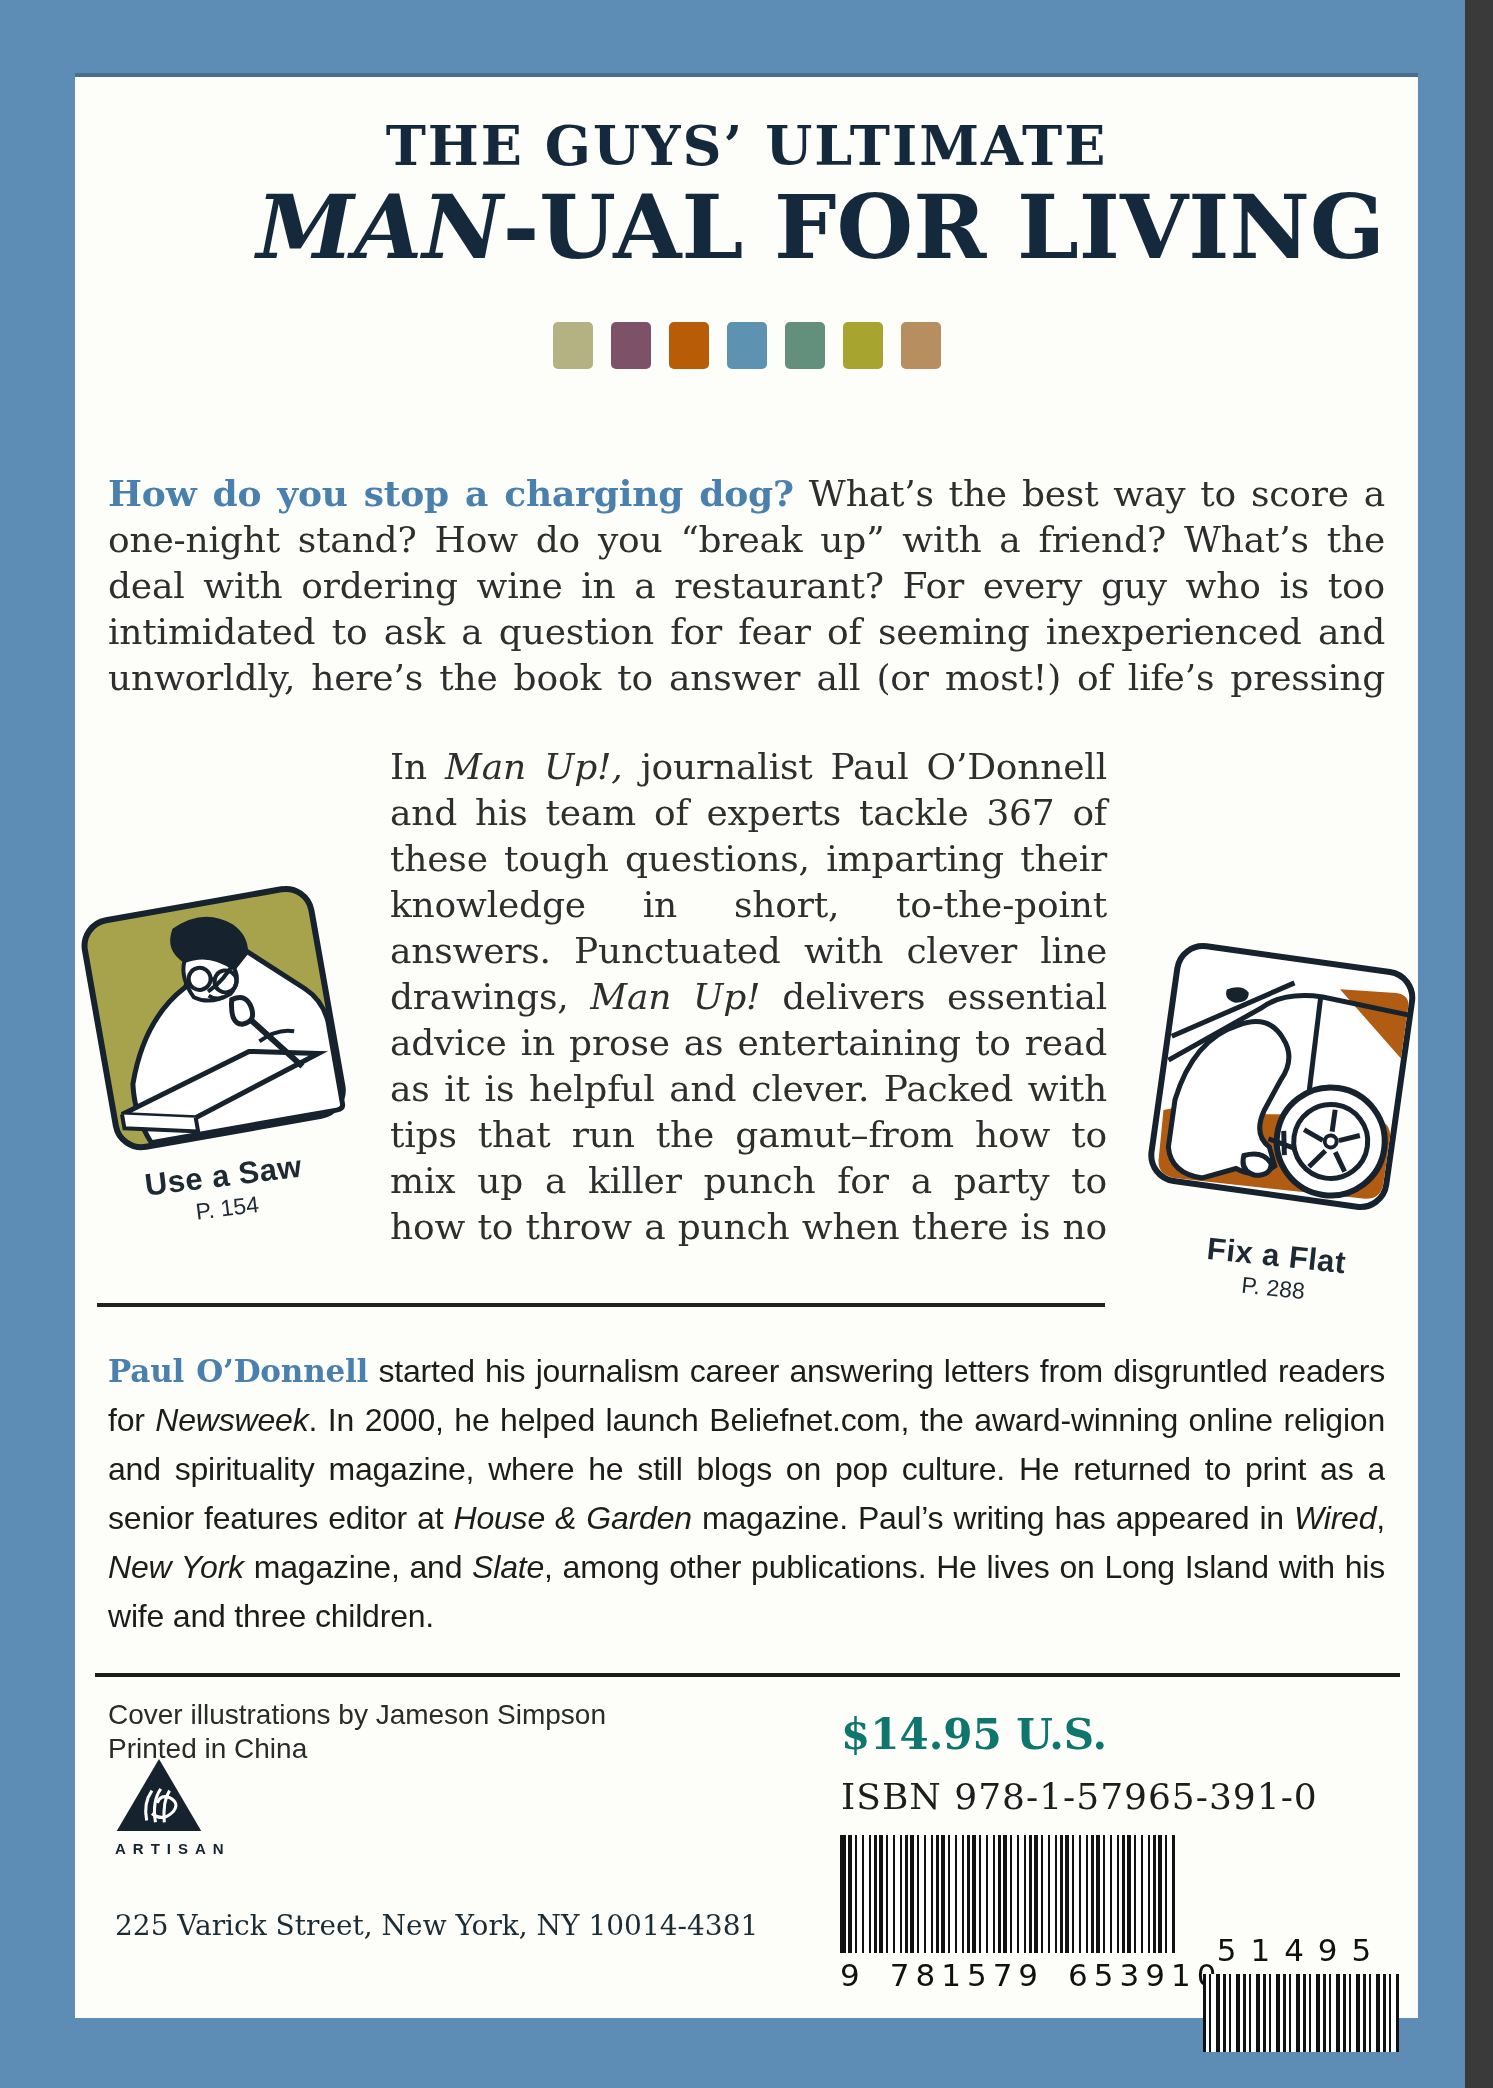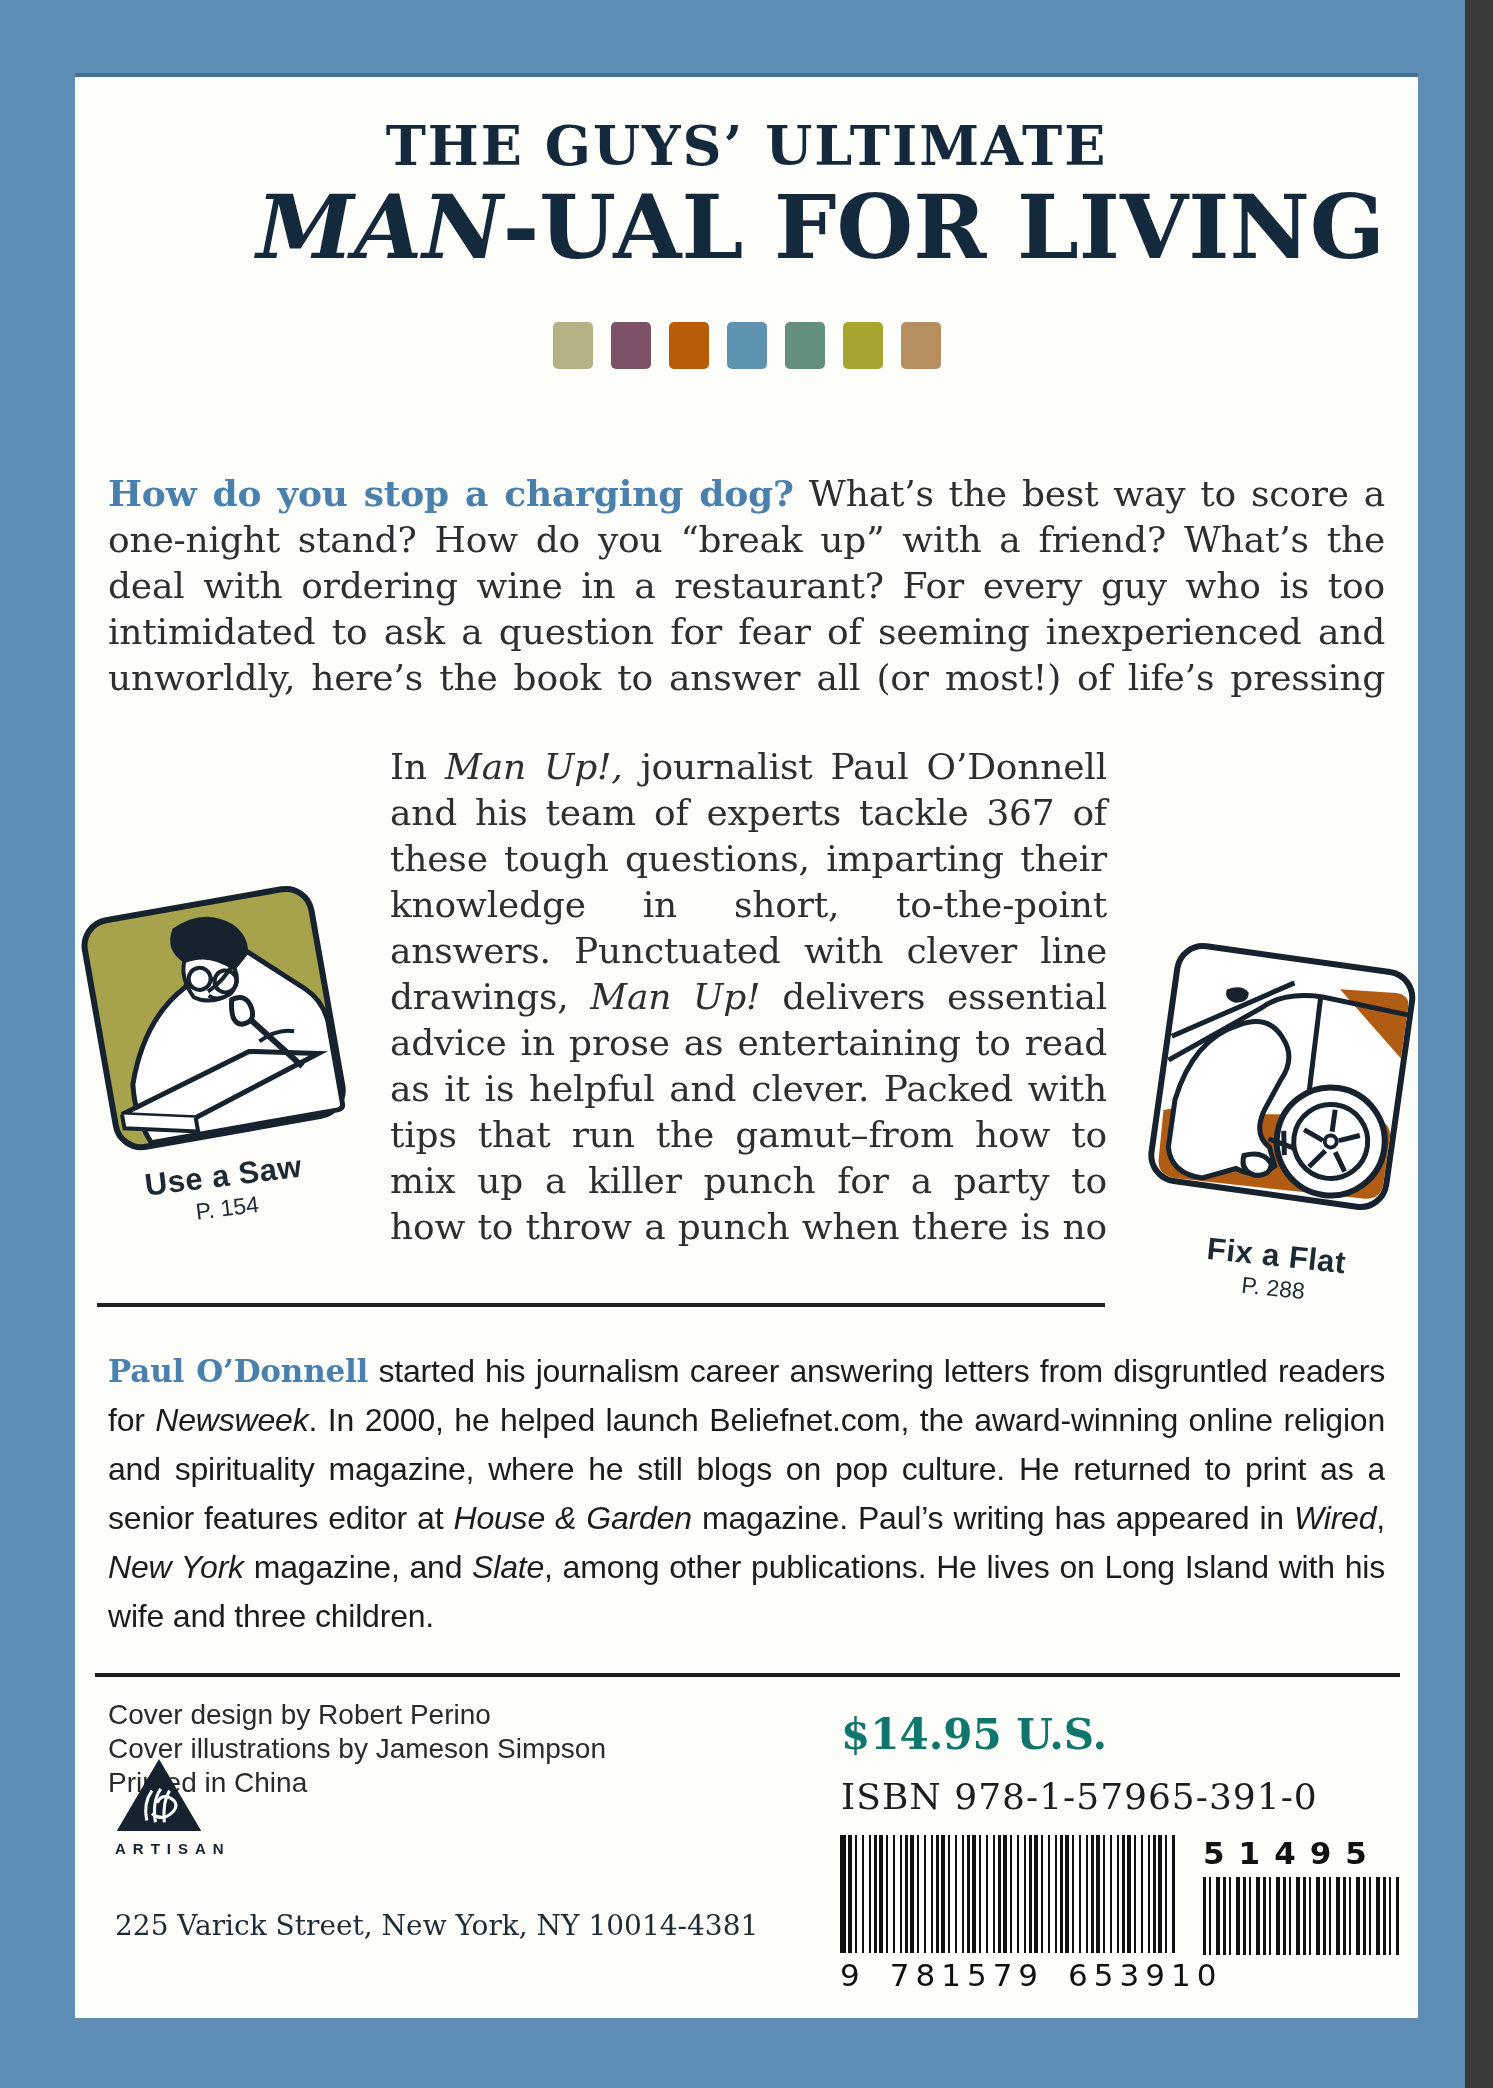--- a/index.html
+++ b/index.html
@@ -53,21 +53,21 @@
   .price{position:absolute;left:766px;top:1633px;font-size:42px;font-weight:bold;color:#0f766e;}
   .isbn{position:absolute;left:766px;top:1699px;font-size:36px;color:#1d1d1d;letter-spacing:1px;}
   .barcode-main{position:absolute;left:765px;top:1758px;width:335px;}
   .bars{height:118px;background:repeating-linear-gradient(90deg,
         #111 0 3px,#fff 3px 5px,#111 5px 9px,#fff 9px 12px,#111 12px 14px,
         #fff 14px 19px,#111 19px 21px,#fff 21px 26px,#111 26px 28px,#fff 28px 31px);
         border-left:3px solid #111;border-right:3px solid #111;}
   .ean-digits{display:flex;gap:24px;justify-content:flex-start;background:#fdfdfa;
               font-family:"DejaVu Sans",sans-serif;font-size:31px;color:#111;
               letter-spacing:6px;padding-top:4px;}
-  .barcode-addon{position:absolute;left:1128px;top:1758px;width:196px;font-weight:bold;}
+  .barcode-addon{position:absolute;left:1128px;top:1855px;width:196px;text-align:center;}
   .addon-digits{font-family:"DejaVu Sans",sans-serif;font-size:31px;color:#111;
                 letter-spacing:14px;}
   .addon-bars{margin-top:6px;height:78px;background:repeating-linear-gradient(90deg,
         #111 0 3px,#fff 3px 6px,#111 6px 8px,#fff 8px 13px,#111 13px 17px,#fff 17px 20px);
         border-right:3px solid #111;}
   .logo{position:absolute;left:40px;top:1680px;width:110px;text-align:left;}
   .logo-word{font-family:"Liberation Sans",sans-serif;font-weight:bold;font-size:15px;
              letter-spacing:7px;color:#16222e;margin-top:3px;}
   .publisher{position:absolute;left:40px;top:1832px;font-size:28px;line-height:33px;color:#1d2b33;}
 </style>
@@ -142,21 +142,20 @@
         <path d="M96 206 Q114 198 124 210 Q126 222 110 224 Q94 222 96 206 Z" fill="#ffffff" stroke="#16222e" stroke-width="5"></path>
         <path d="M118 186 L146 192 M132 176 L136 200" stroke="#16222e" stroke-width="5" fill="none"></path>
       </svg>
     </div>
     <div class="illu-caption flat-cap">
       <div class="cap">Fix a Flat</div>
       <div class="pg">P. 288</div>
     </div>
 
     <div class="credits">
-      <div>Cover design by Robert Perino</div>
       <div>Cover illustrations by Jameson Simpson</div>
       <div>Printed in China</div>
     </div>
 
     <div class="price">$14.95 U.S.</div>
     <div class="isbn">ISBN 978-1-57965-391-0</div>
 
     <div class="barcode-main">
       <div class="bars"></div>
       <div class="ean-digits">

